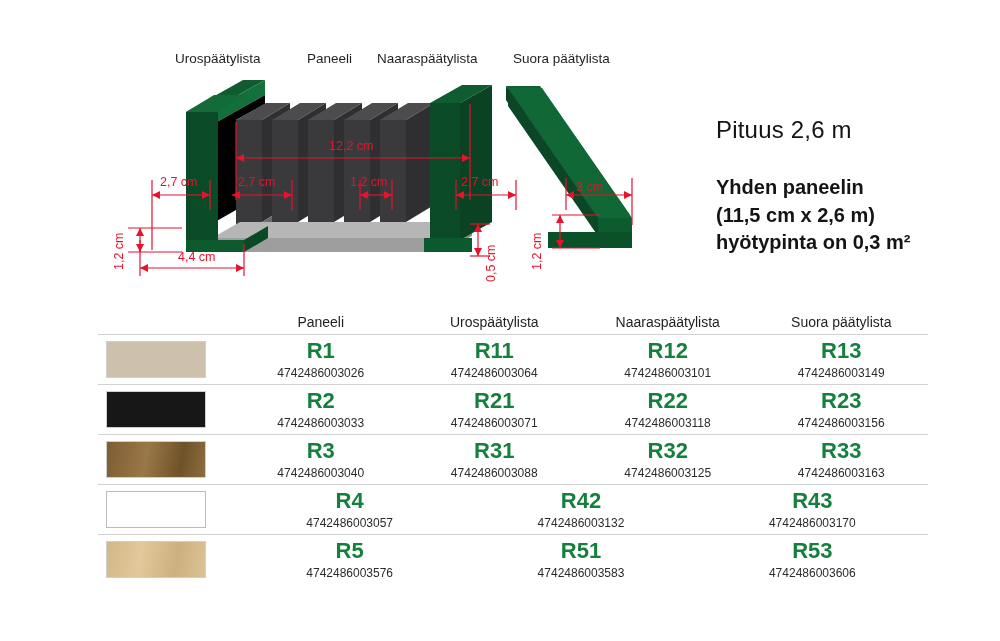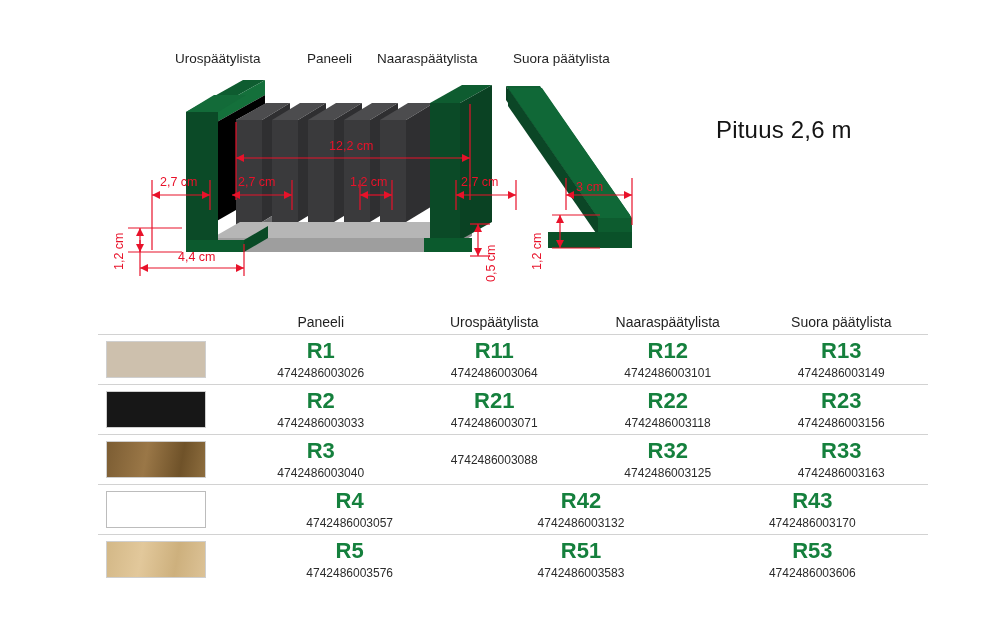--- a/index.html
+++ b/index.html
@@ -277,20 +277,25 @@
   <div class="dim-label" style="left:461px; top:175px;">2,7 cm</div>
   <div class="dim-label" style="left:576px; top:180px;">3 cm</div>
   <div class="dim-label" style="left:178px; top:250px;">4,4 cm</div>
   <div class="dim-label vert" style="left:126px; top:256px;">1,2 cm</div>
   <div class="dim-label vert" style="left:498px; top:268px;">0,5 cm</div>
   <div class="dim-label vert" style="left:544px; top:256px;">1,2 cm</div>
 </div>
 
 <div id="sidetext">
   <p class="big">Pituus 2,6 m</p>
+  <div class="blk">
+    <div>Yhden paneelin</div>
+    <div>(11,5 cm x 2,6 m)</div>
+    <div>hyötypinta on 0,3 m²</div>
+  </div>
 </div>
 
 <div id="table">
 
   <div class="thead">
     <div class="sw-col"></div>
     <div class="col">Paneeli</div>
     <div class="col">Urospäätylista</div>
     <div class="col">Naaraspäätylista</div>
     <div class="col">Suora päätylista</div>
@@ -345,20 +350,21 @@
 
   <div class="row">
     <div class="sw-col">
       <div class="swatch" style="background:linear-gradient(100deg,#7c5d33,#9a7747 40%,#6f5229 75%,#8d6d3e);"></div>
     </div>
     <div class="col">
       <span class="code">R3</span>
       <span class="ean">4742486003040</span>
     </div>
     <div class="col">
+      <span class="code">R31</span>
       <span class="ean">4742486003088</span>
     </div>
     <div class="col">
       <span class="code">R32</span>
       <span class="ean">4742486003125</span>
     </div>
     <div class="col">
       <span class="code">R33</span>
       <span class="ean">4742486003163</span>
     </div>

